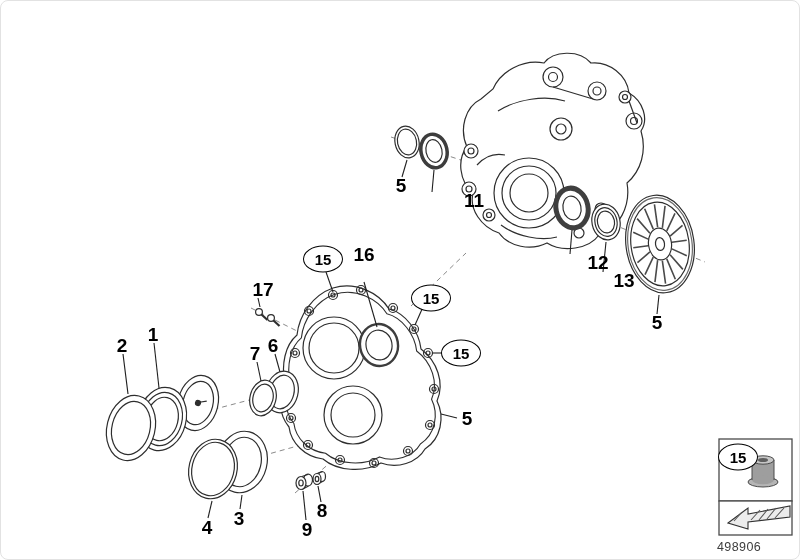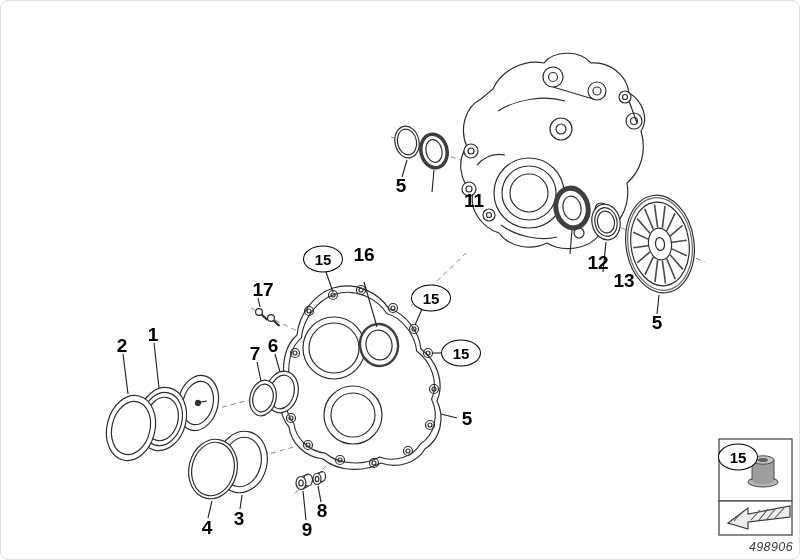--- a/index.html
+++ b/index.html
@@ -15,21 +15,21 @@
     font-weight:bold; font-size:19px; color:#000; cursor:pointer;
     line-height:1; user-select:none;
   }
   .callout.circled {
     width:40px; height:27px; border:1.7px solid #000; border-radius:50%;
     display:flex; align-items:center; justify-content:center;
     font-size:15px; background:#fff;
   }
   .diagram-number {
     position:absolute; left:716px; top:539px; width:76px;
-    text-align:right; font-size:12.5px; color:#3d3d3d; letter-spacing:.4px;font-style:italic;
+    text-align:left; font-size:12.5px; color:#3d3d3d; letter-spacing:.4px;
   }
 </style>
 </head>
 <body>
 
 <div class="stage">
 
   <svg class="art" width="800" height="560" viewBox="0 0 800 560" fill="none" stroke="#2e2e2e" stroke-width="1.2">
 
     <g stroke="#8a8a8a" stroke-width="1" stroke-dasharray="5 4">

